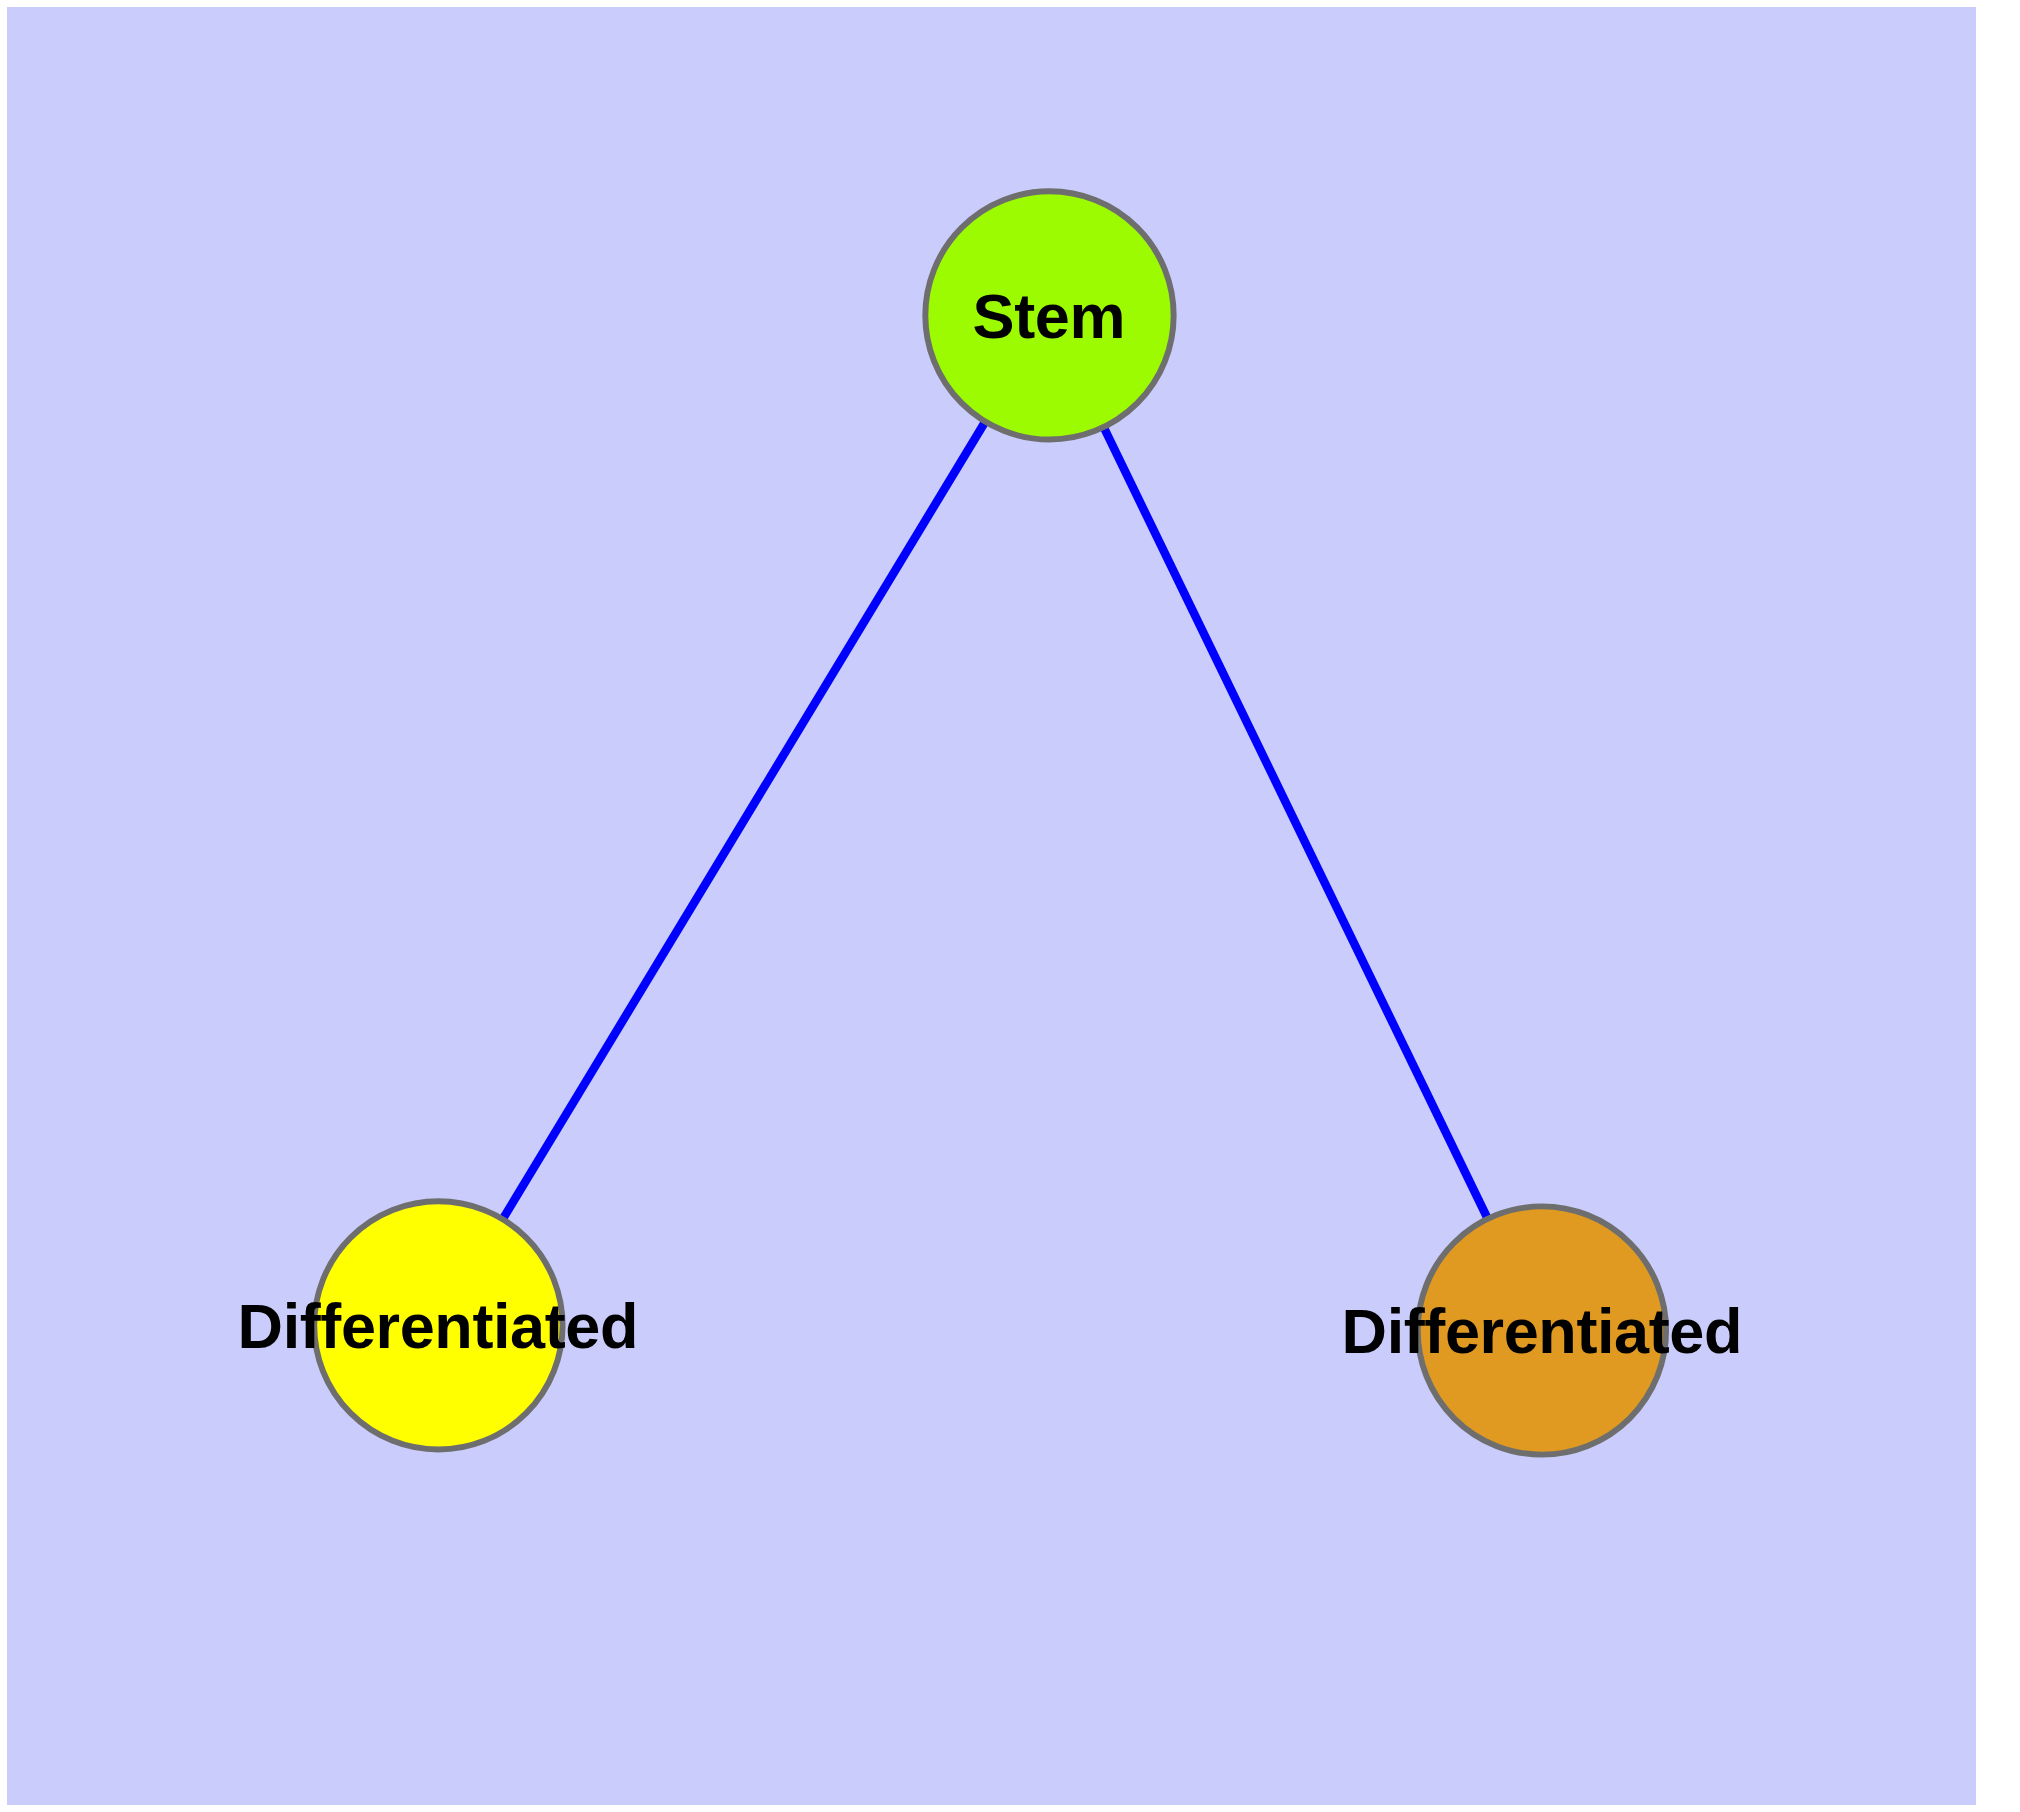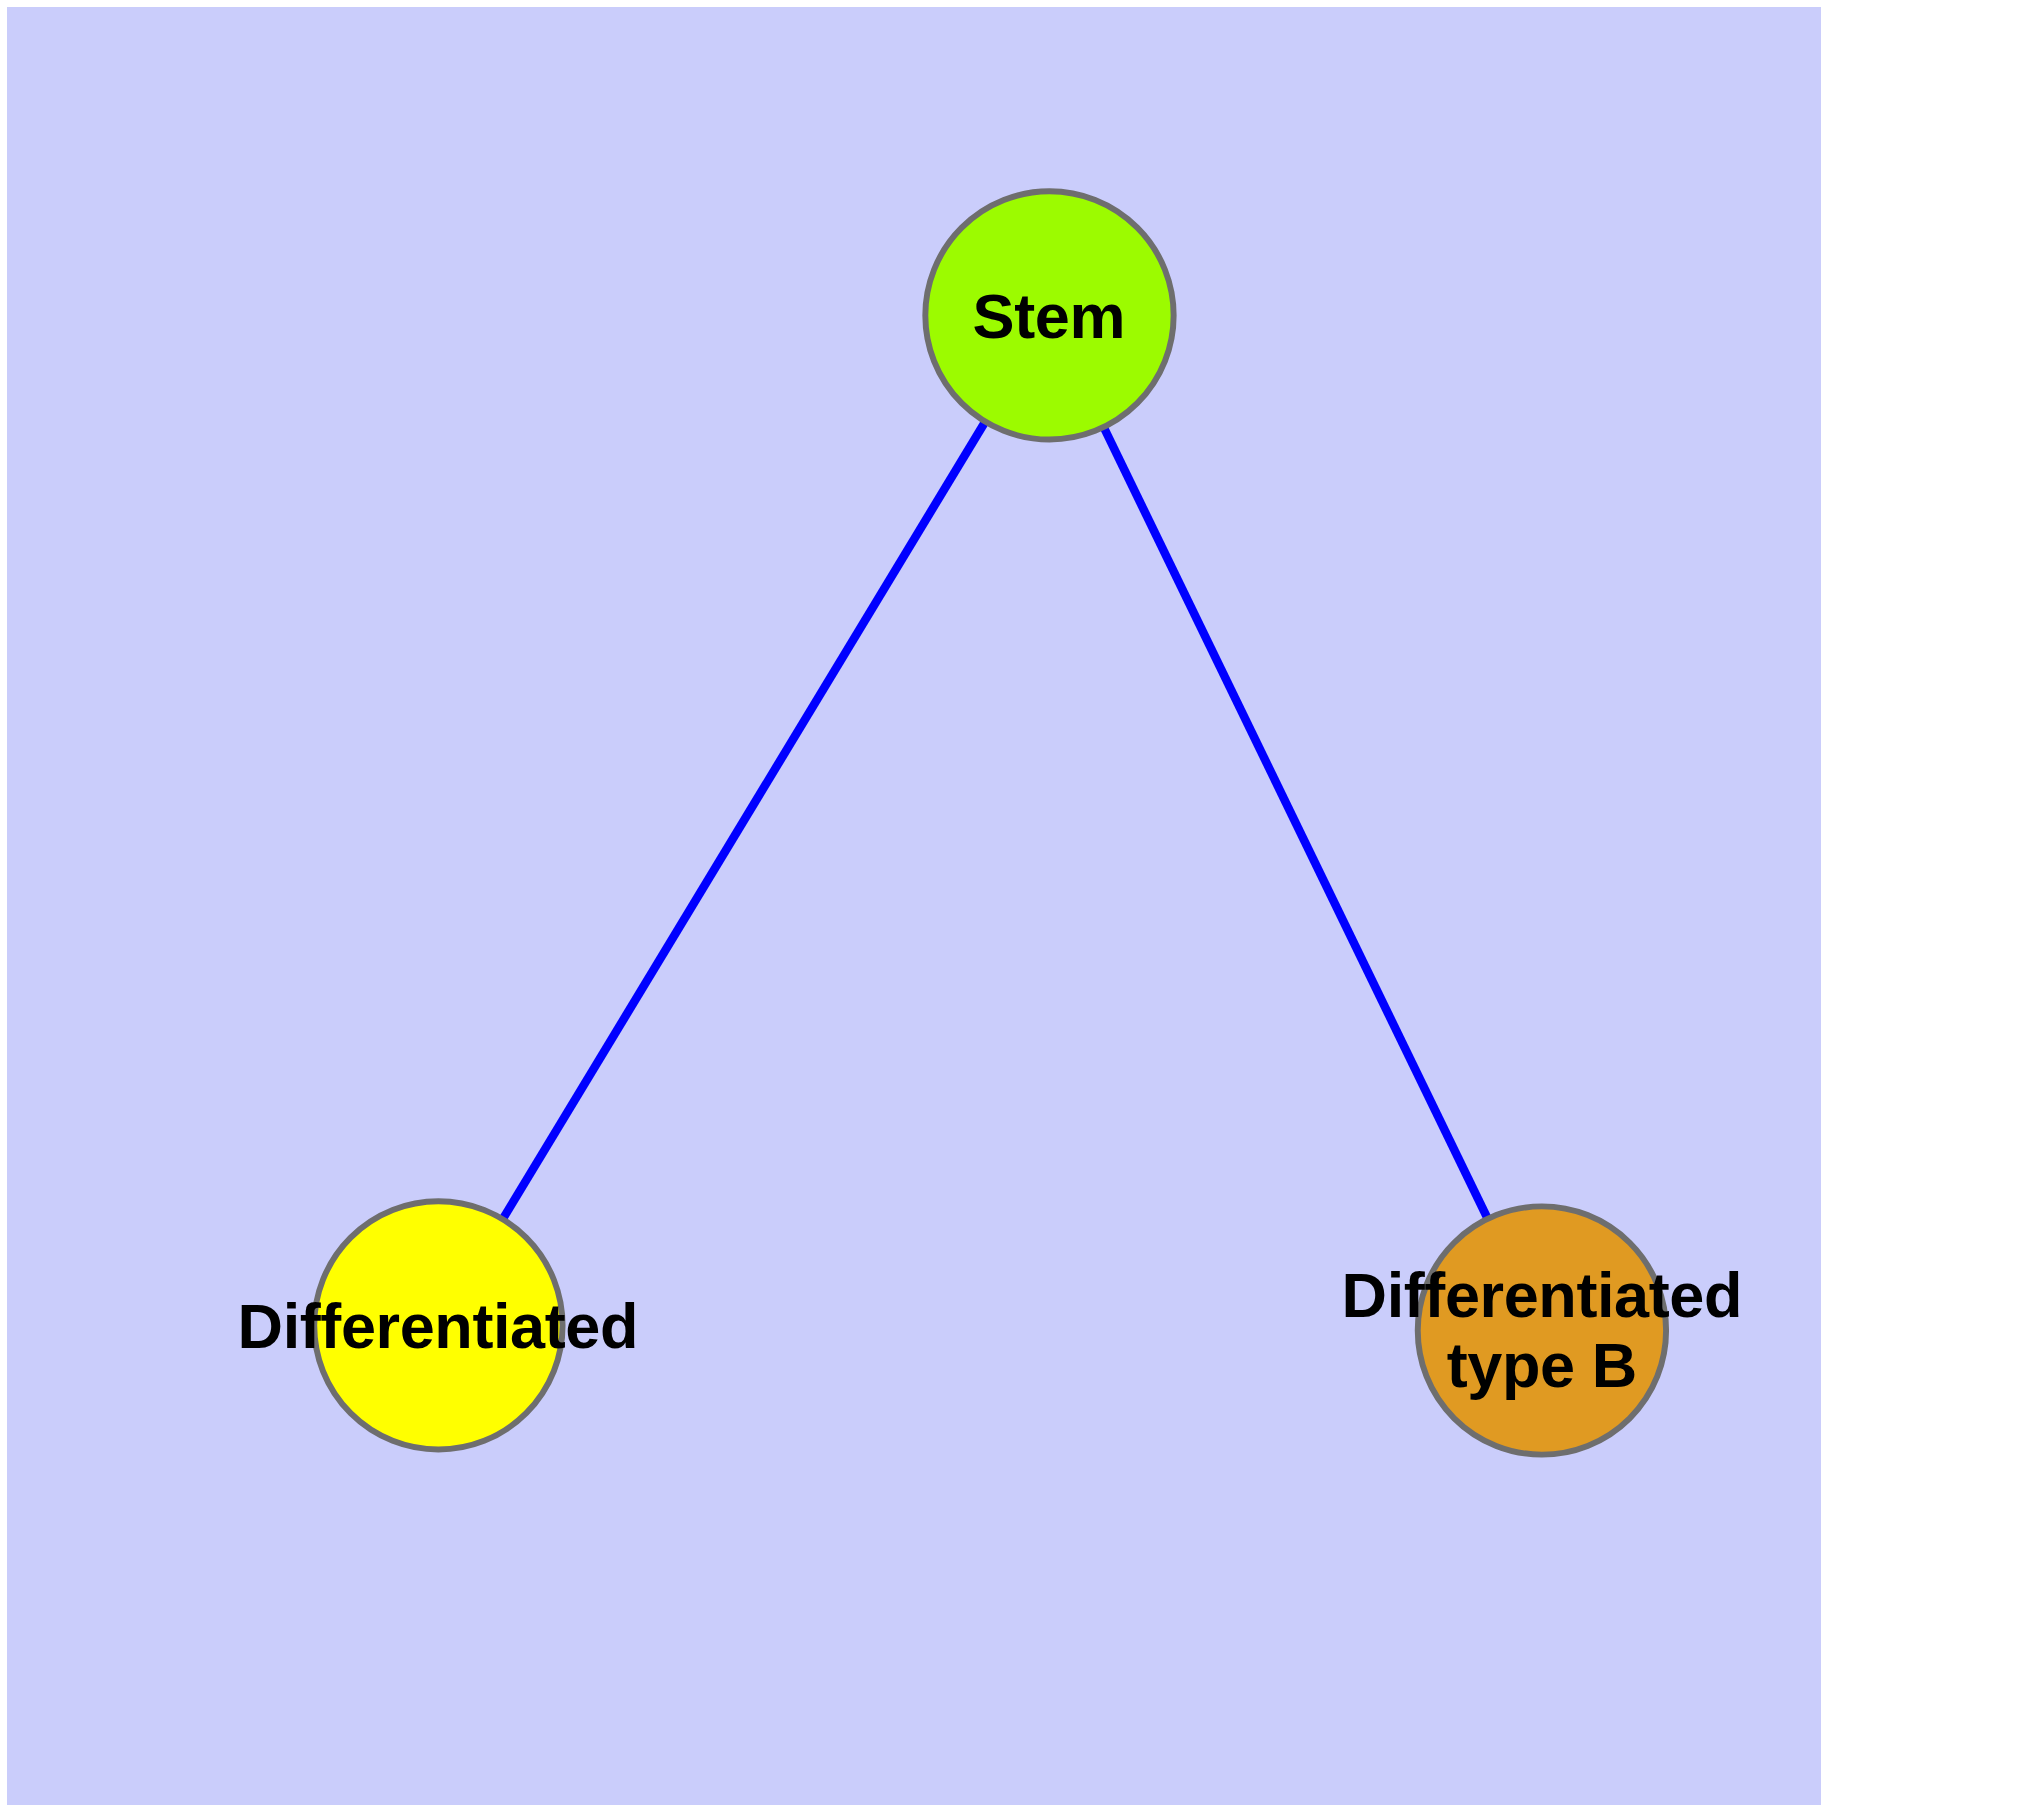--- a/index.html
+++ b/index.html
@@ -18,21 +18,21 @@
     left: 0;
     top: 0;
     width: 2021px;
     height: 1812px;
     background: #ffffff;
   }
   #plot-area {
     position: absolute;
     left: 6.8px;
     top: 6.8px;
-    width: 1814px;
+    width: 1969px;
     height: 1798px;
     background: #cacdfb;
     overflow: hidden;
   }
   #graph-svg {
     position: absolute;
     left: 0;
     top: 0;
     width: 2007px;
     height: 1798px;
@@ -73,19 +73,18 @@
 
     <div id="labels-layer">
         <div class="node-label" style="left: 1042px; top: 309px; color: rgb(0, 0, 0); font-size: 63px;">
           <span class="line">Stem</span>
         </div>
         <div class="node-label" style="left: 431px; top: 1319px; color: rgb(0, 0, 0); font-size: 63px;">
           <span class="line">Differentiated</span>
         </div>
         <div class="node-label" style="left: 1535px; top: 1324px; color: rgb(0, 0, 0); font-size: 63px;">
           <span class="line">Differentiated</span>
-          <span class="line">type B</span>
         </div>
       </div>
 
   </div>
 </div>
 
 
 </body></html>

